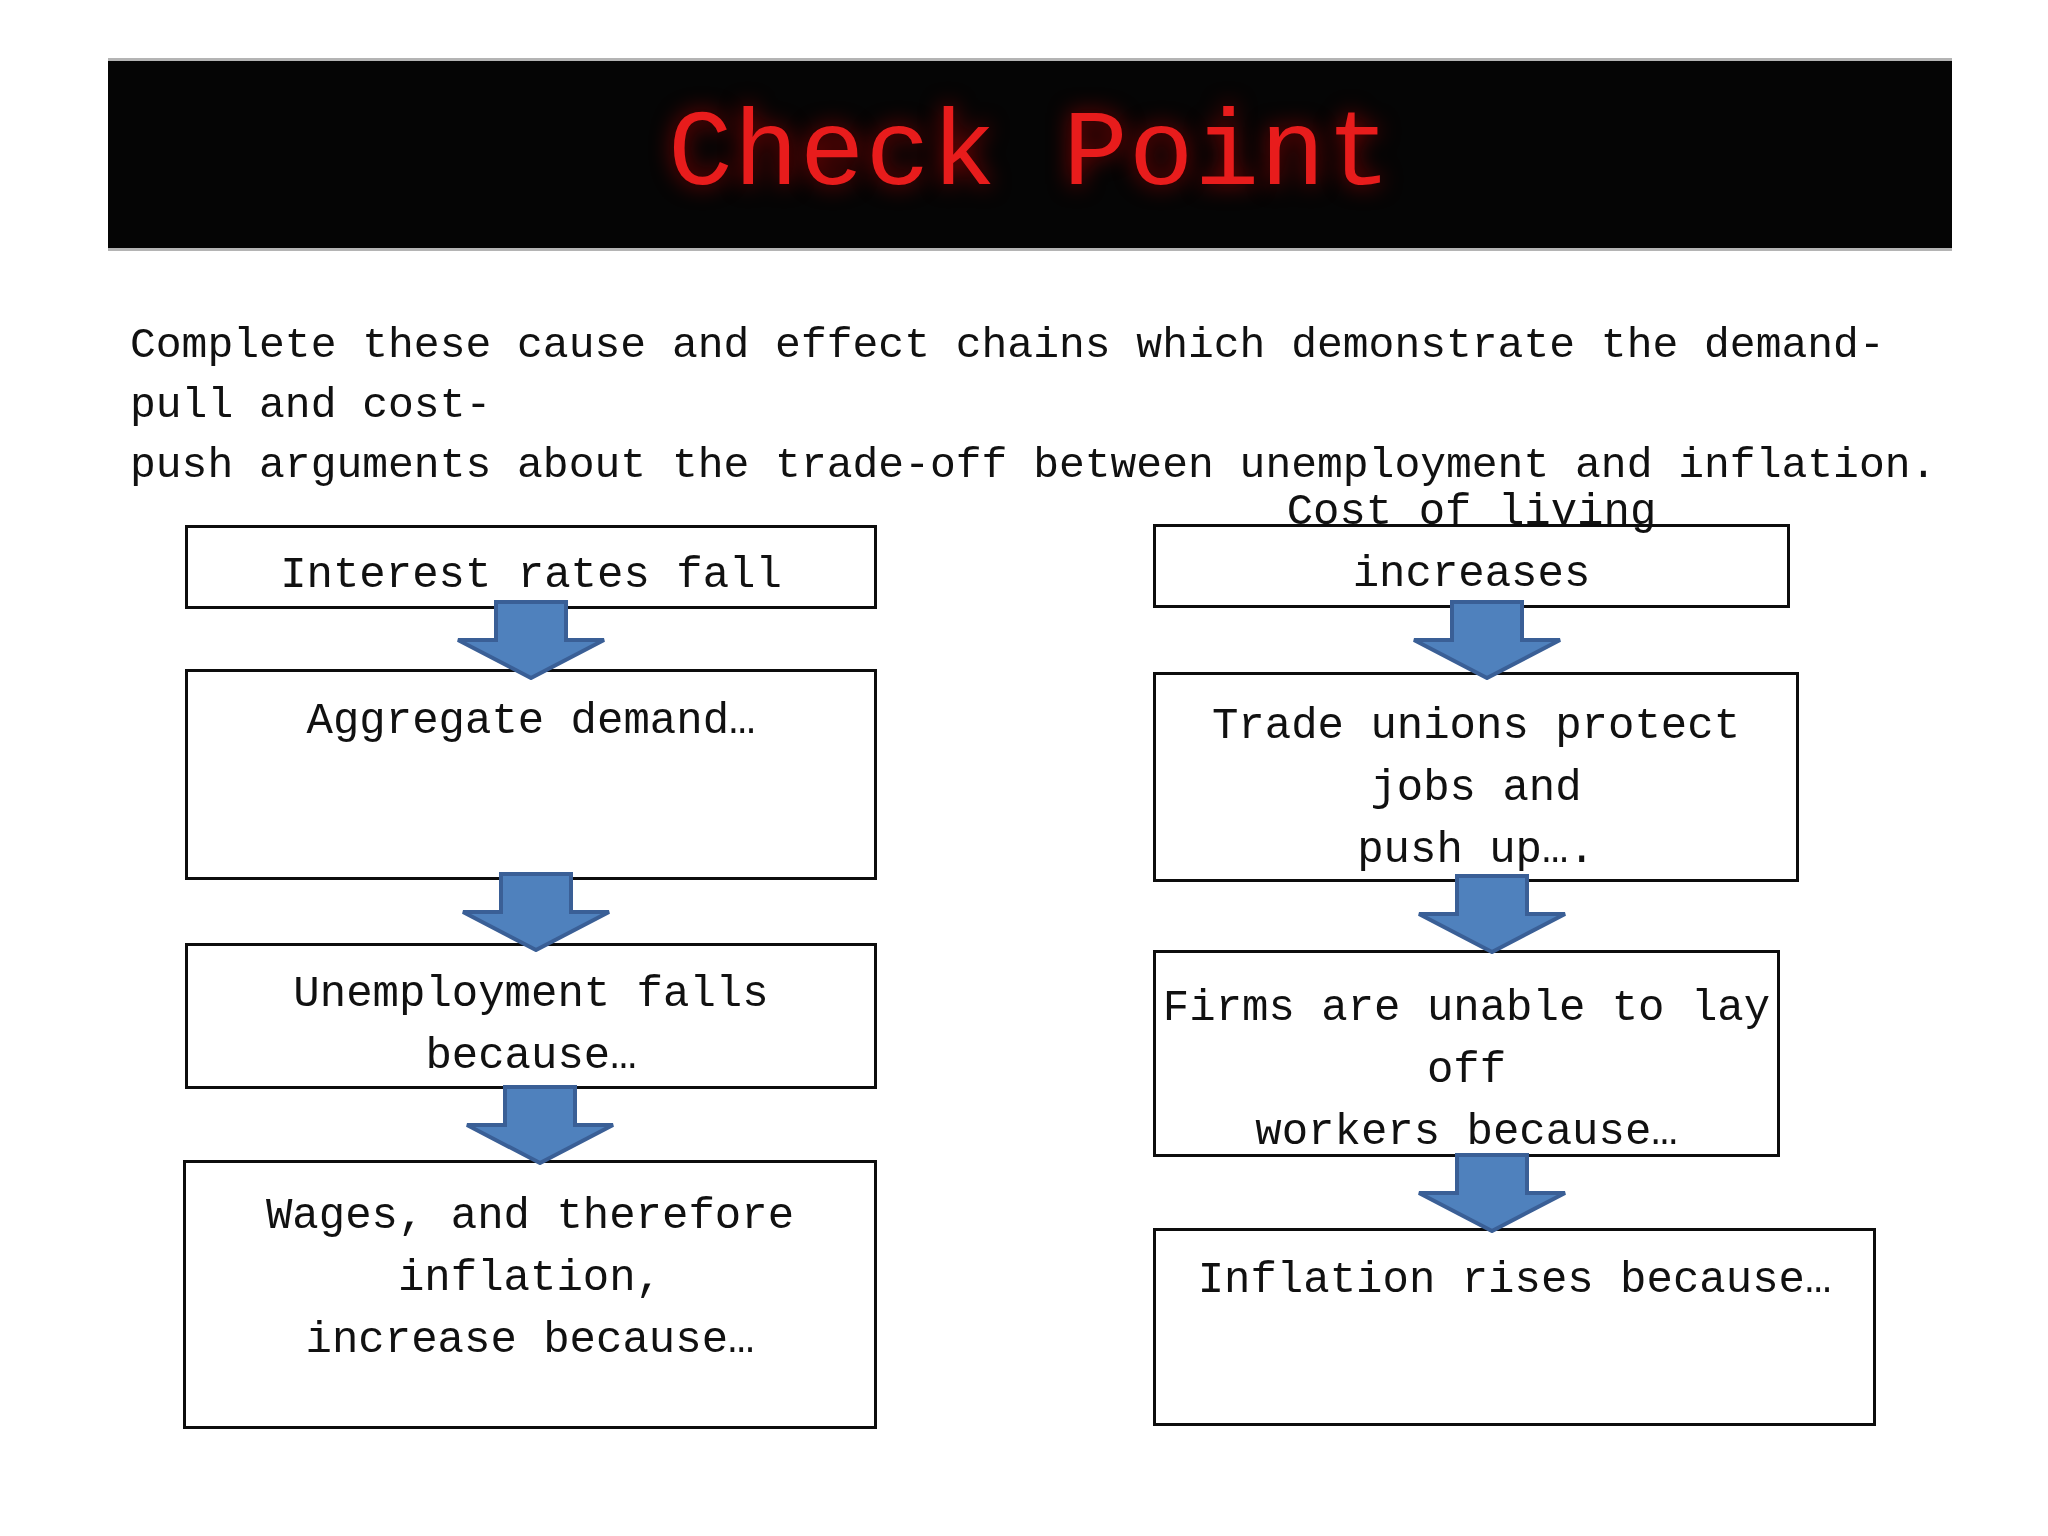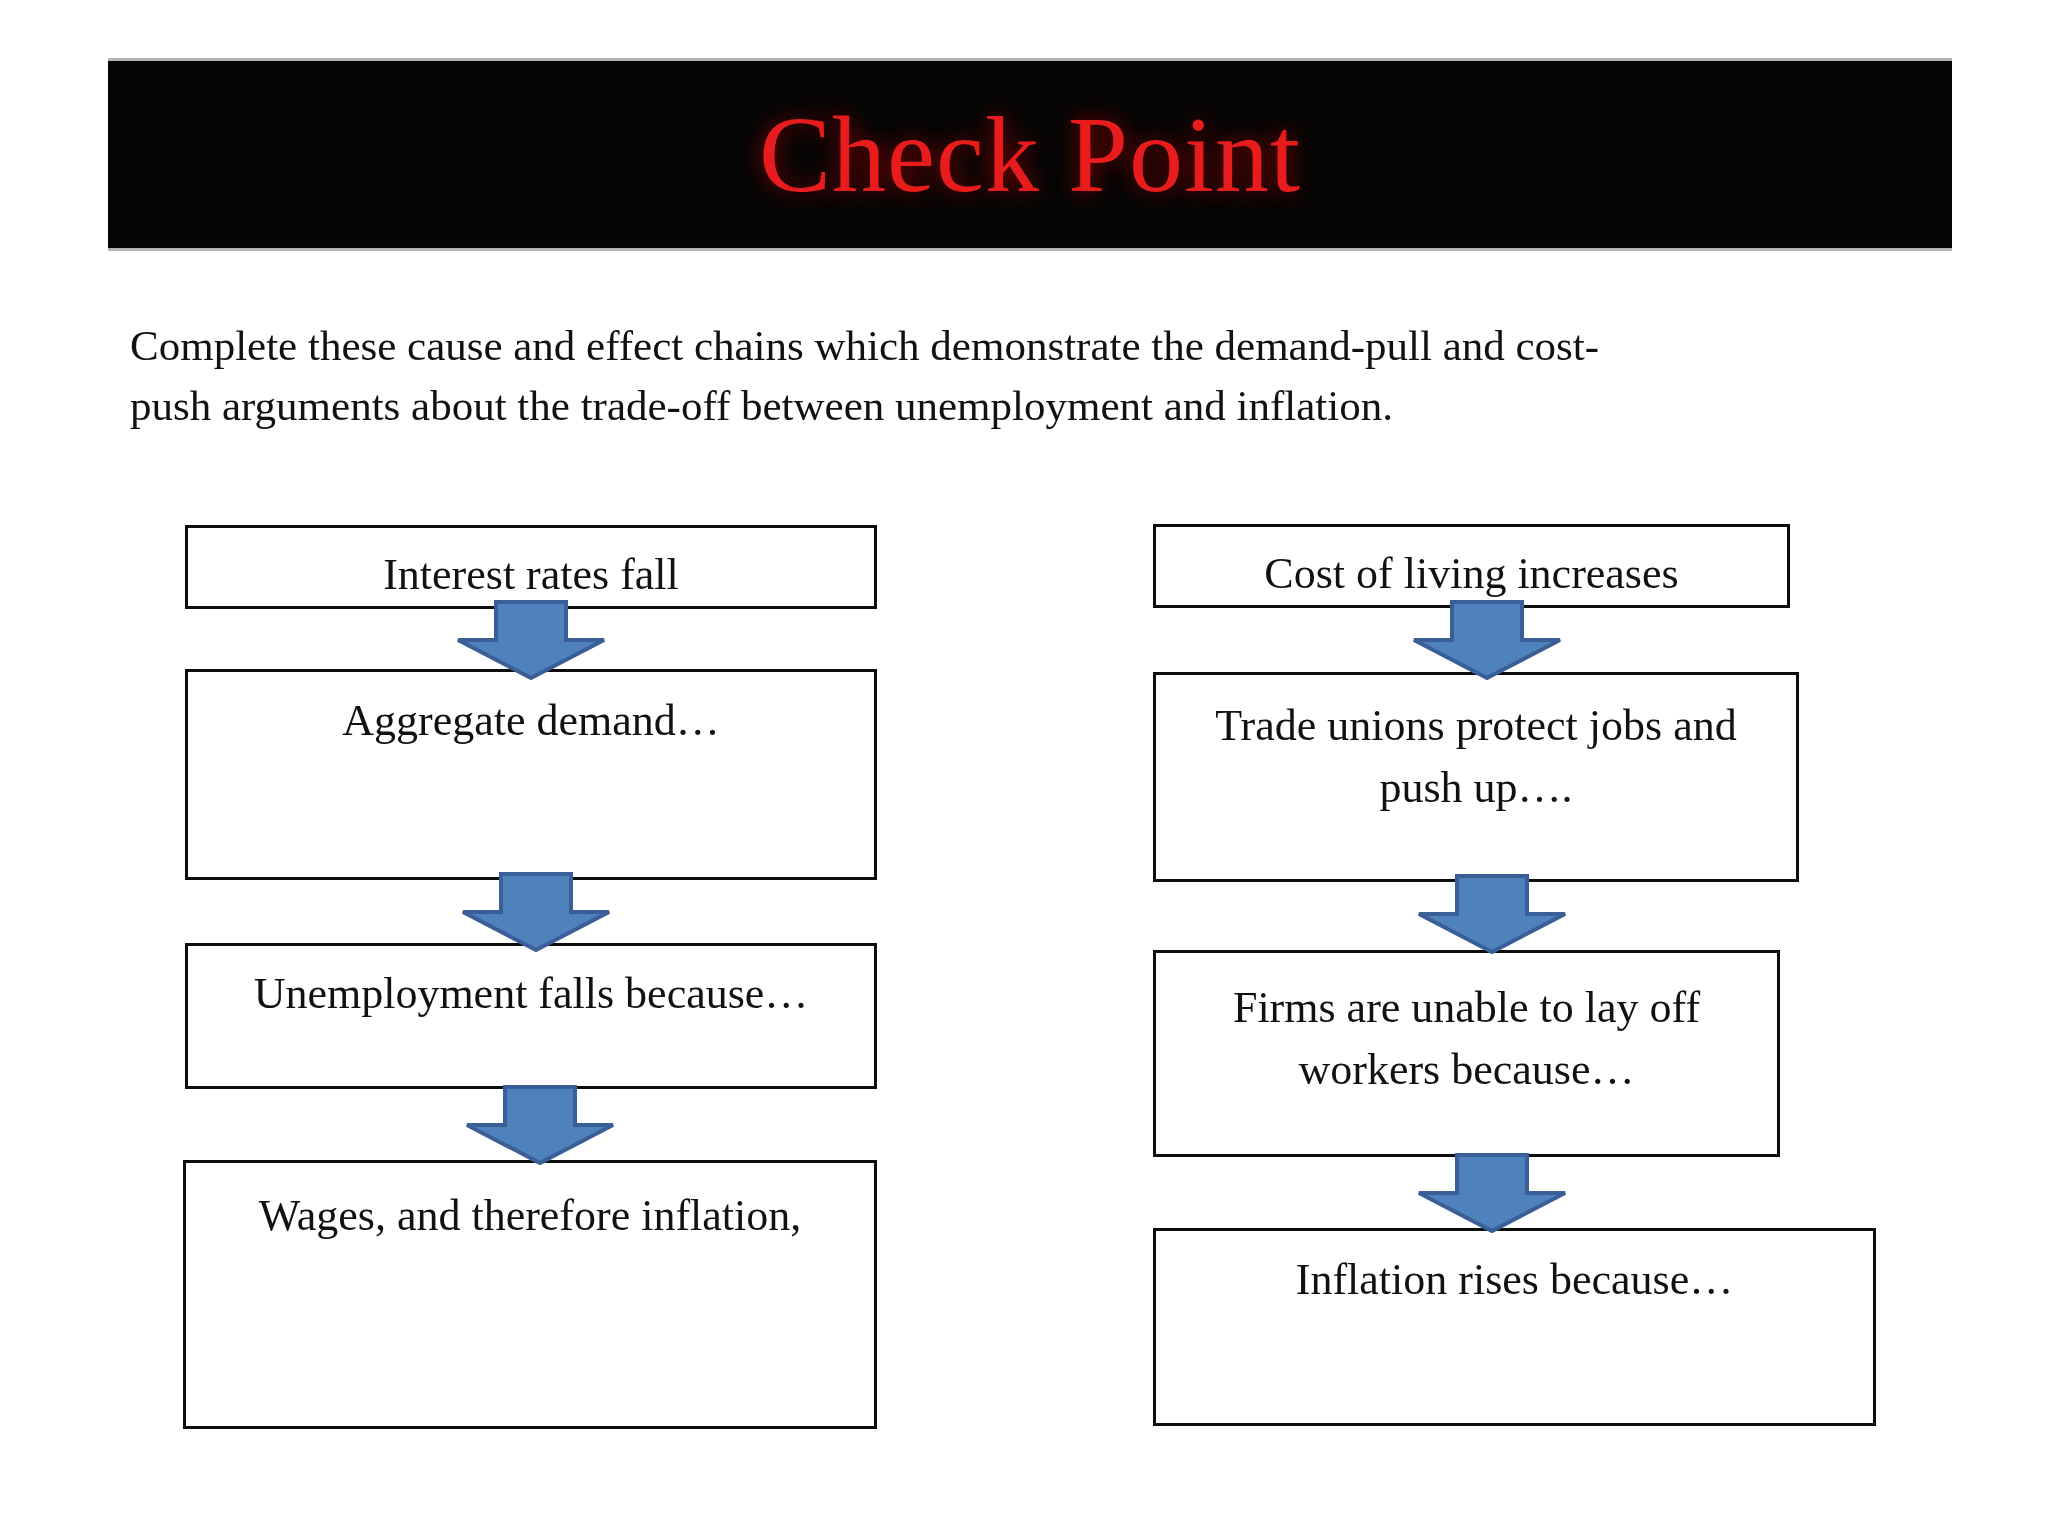--- a/index.html
+++ b/index.html
@@ -1,20 +1,20 @@
 <!DOCTYPE html>
 <html><head>
 <meta charset="utf-8">
 <style>
   html,body{margin:0;padding:0;background:#ffffff;}
   #slide{
     position:relative;
     width:2048px;height:1536px;
     background:#ffffff;
-    font-family:Liberation Serif, serif;
+    font-family:Liberation Mono, monospace;
     overflow:hidden;
   }
   
   #banner{
     position:absolute;left:108px;top:58px;width:1844px;height:193px;
     background:#050505;
     border-top:3px solid #b4b4b4;
     border-bottom:3px solid #b4b4b4;
     display:flex;align-items:center;justify-content:center;
     box-sizing:border-box;
@@ -99,20 +99,21 @@
   <div id="lbox3" class="flow-box">
     <span class="bline">Unemployment falls because…</span>
   </div>
 
   <svg id="larrow3" class="down-arrow" viewBox="0 0 150 80">
     <polygon points="40,2 110,2 110,40 148,40 75,78 2,40 40,40" fill="#4f81bd"></polygon>
   </svg>
 
   <div id="lbox4" class="flow-box">
     <span class="bline">Wages, and therefore inflation,</span>
+    <span class="bline">increase because…</span>
   </div>
 
   <div id="rbox1" class="flow-box center-text">
     <span class="bline">Cost of living increases</span>
   </div>
 
   <svg id="rarrow1" class="down-arrow" viewBox="0 0 150 80">
     <polygon points="40,2 110,2 110,40 148,40 75,78 2,40 40,40" fill="#4f81bd"></polygon>
   </svg>
 

